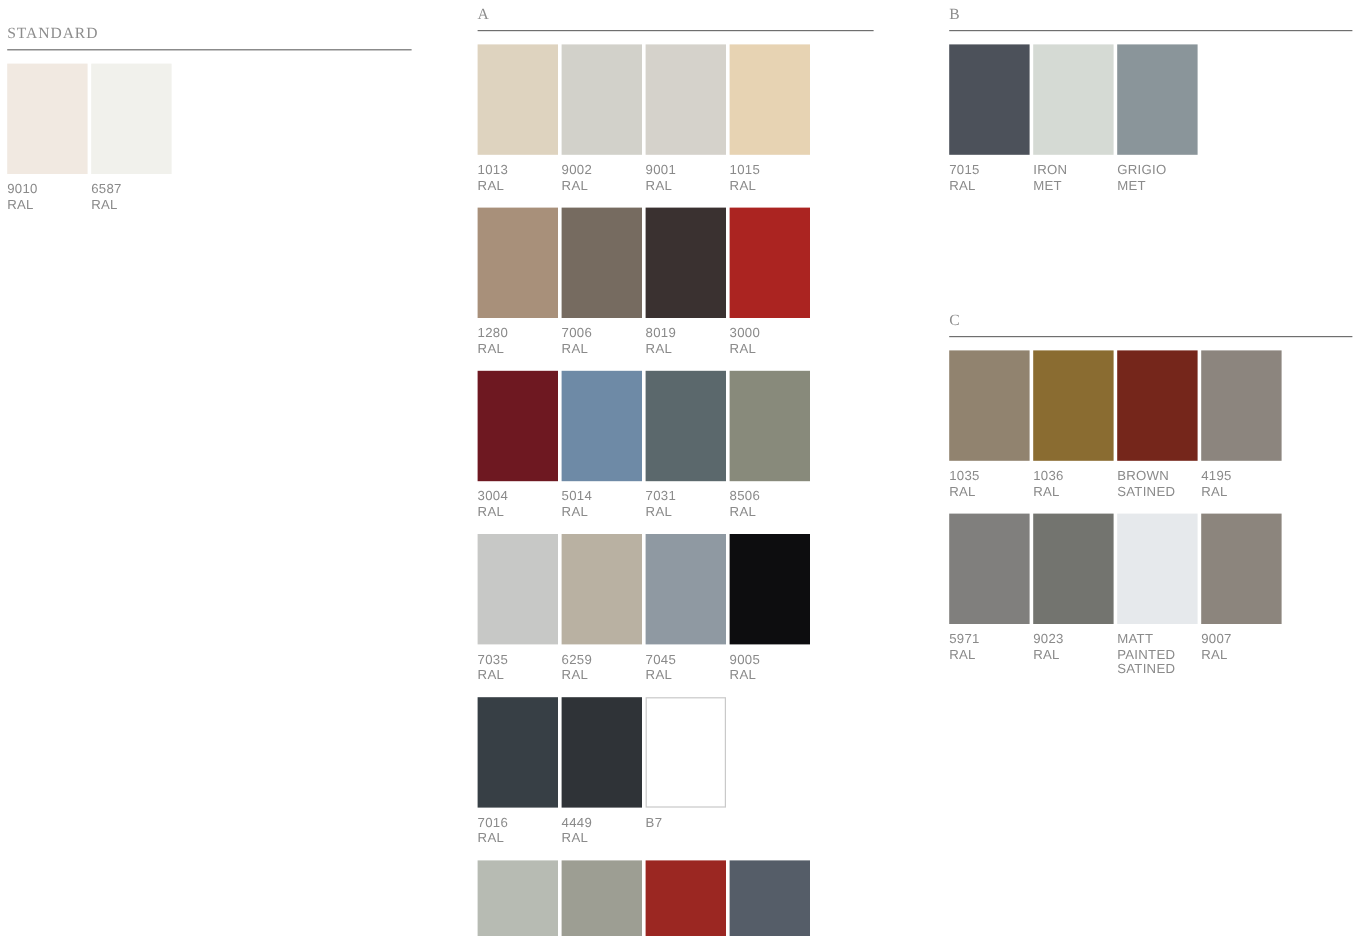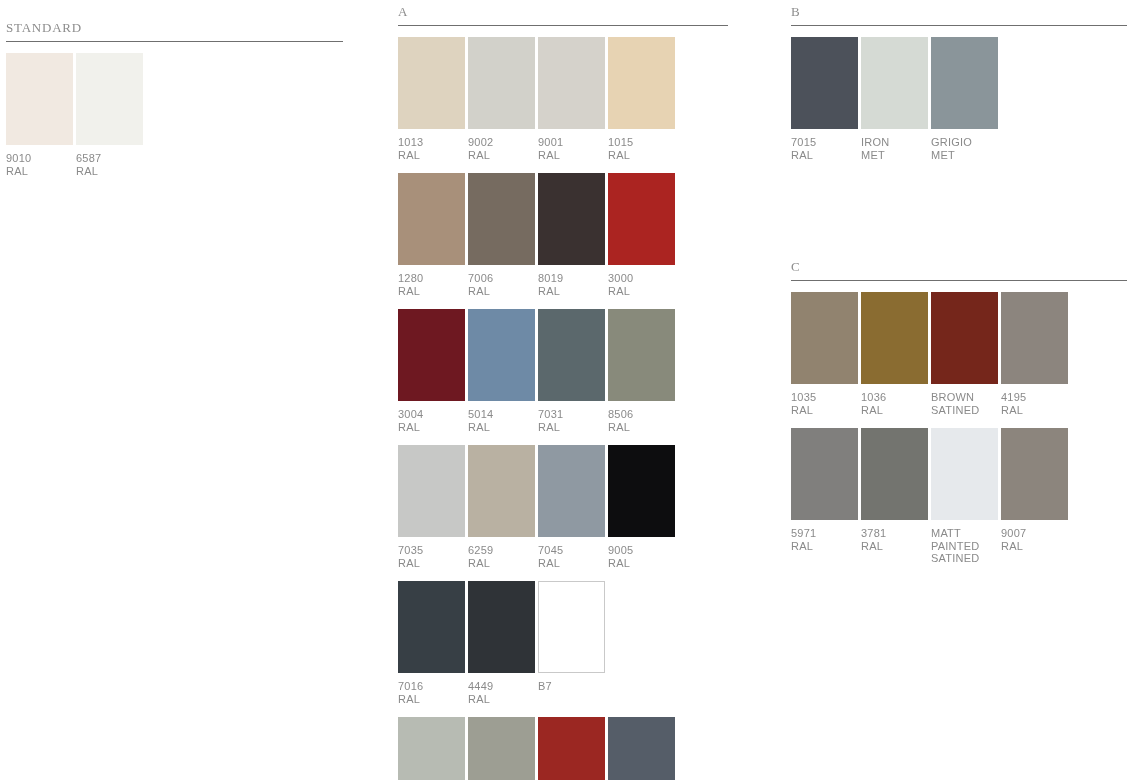--- a/index.html
+++ b/index.html
@@ -268,21 +268,21 @@
           </div>
         </div>
         <div class="swatch-row">
           <div class="swatch-cell">
             <div class="swatch-chip" style="background: rgb(128, 127, 125);"></div>
             <div class="swatch-label">5971
 RAL</div>
           </div>
           <div class="swatch-cell">
             <div class="swatch-chip" style="background: rgb(115, 116, 111);"></div>
-            <div class="swatch-label">3781
+            <div class="swatch-label">9023
 RAL</div>
           </div>
           <div class="swatch-cell">
             <div class="swatch-chip" style="background: rgb(230, 233, 236);"></div>
             <div class="swatch-label">MATT
 PAINTED
 SATINED</div>
           </div>
           <div class="swatch-cell">
             <div class="swatch-chip" style="background: rgb(140, 133, 125);"></div>

